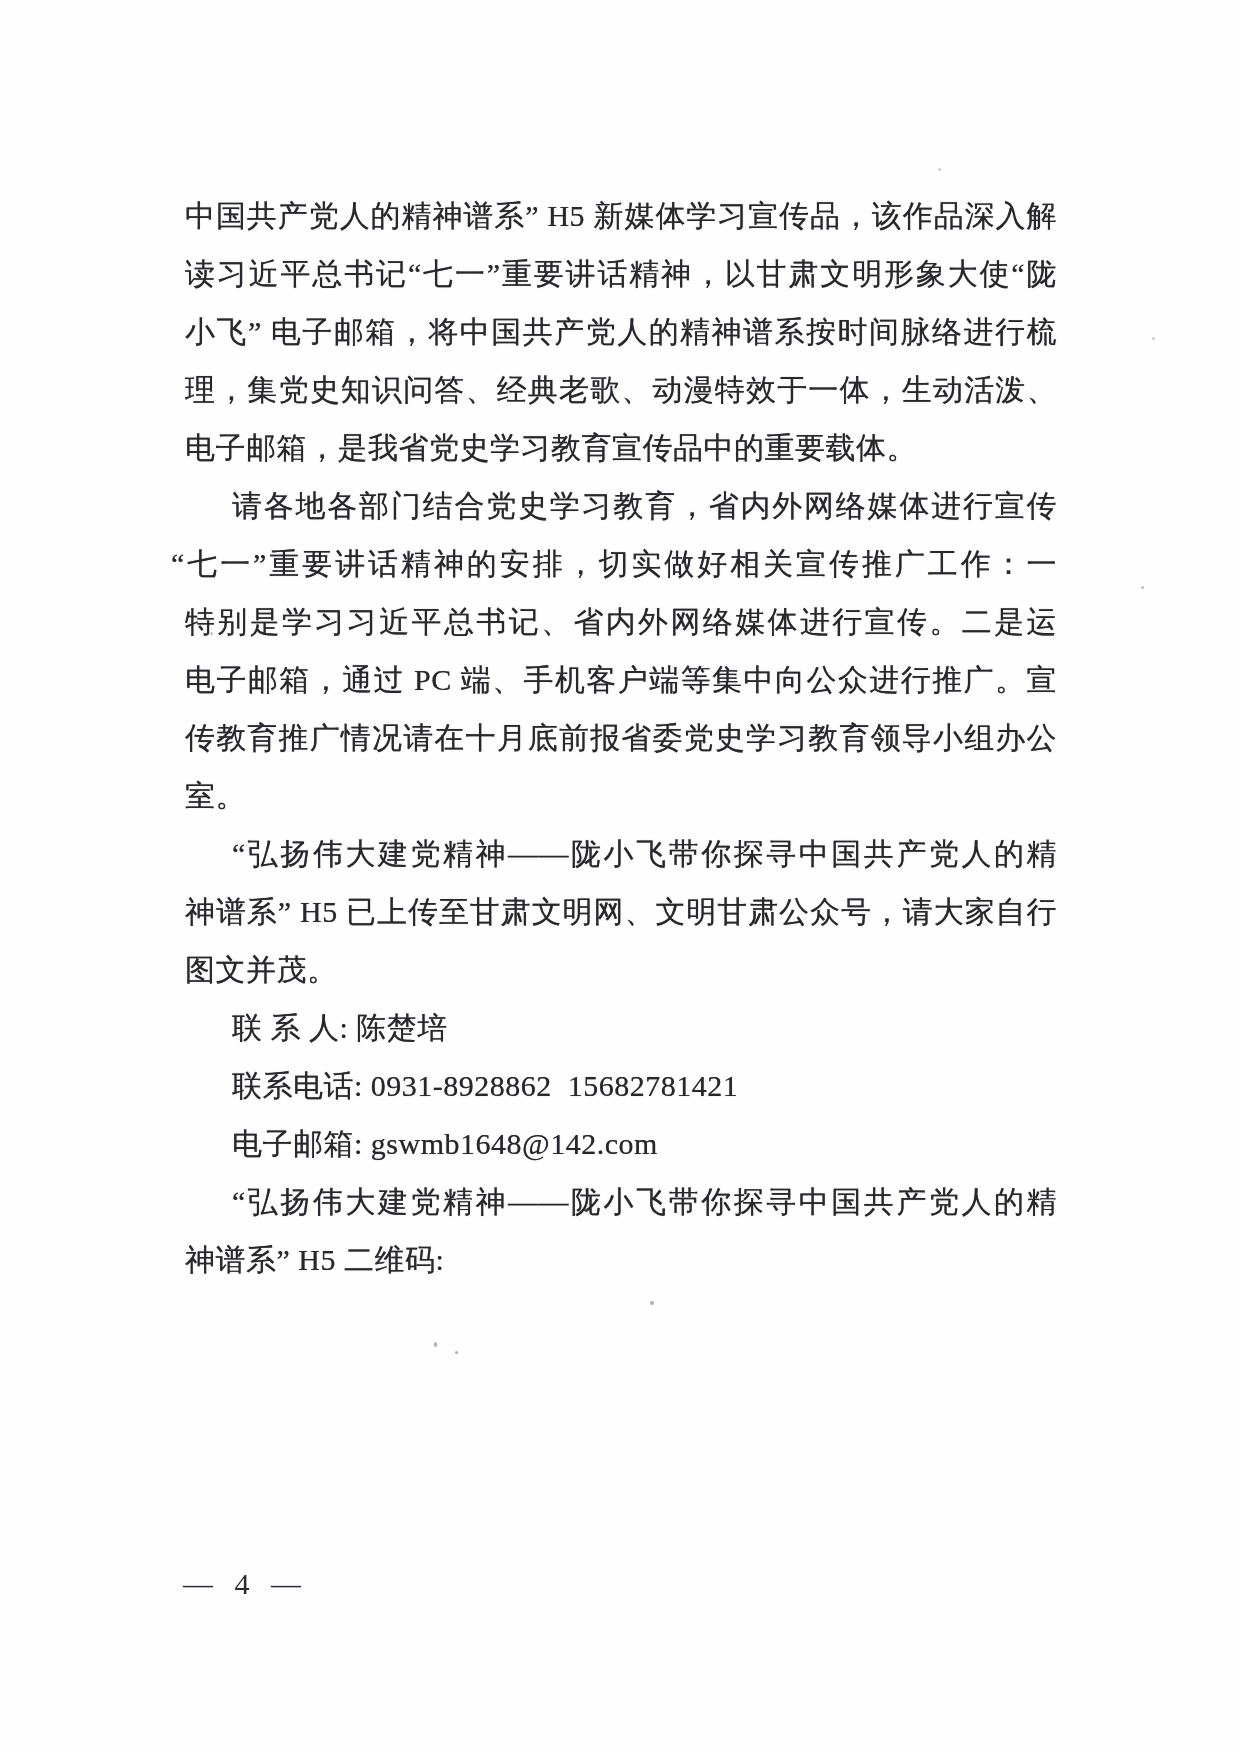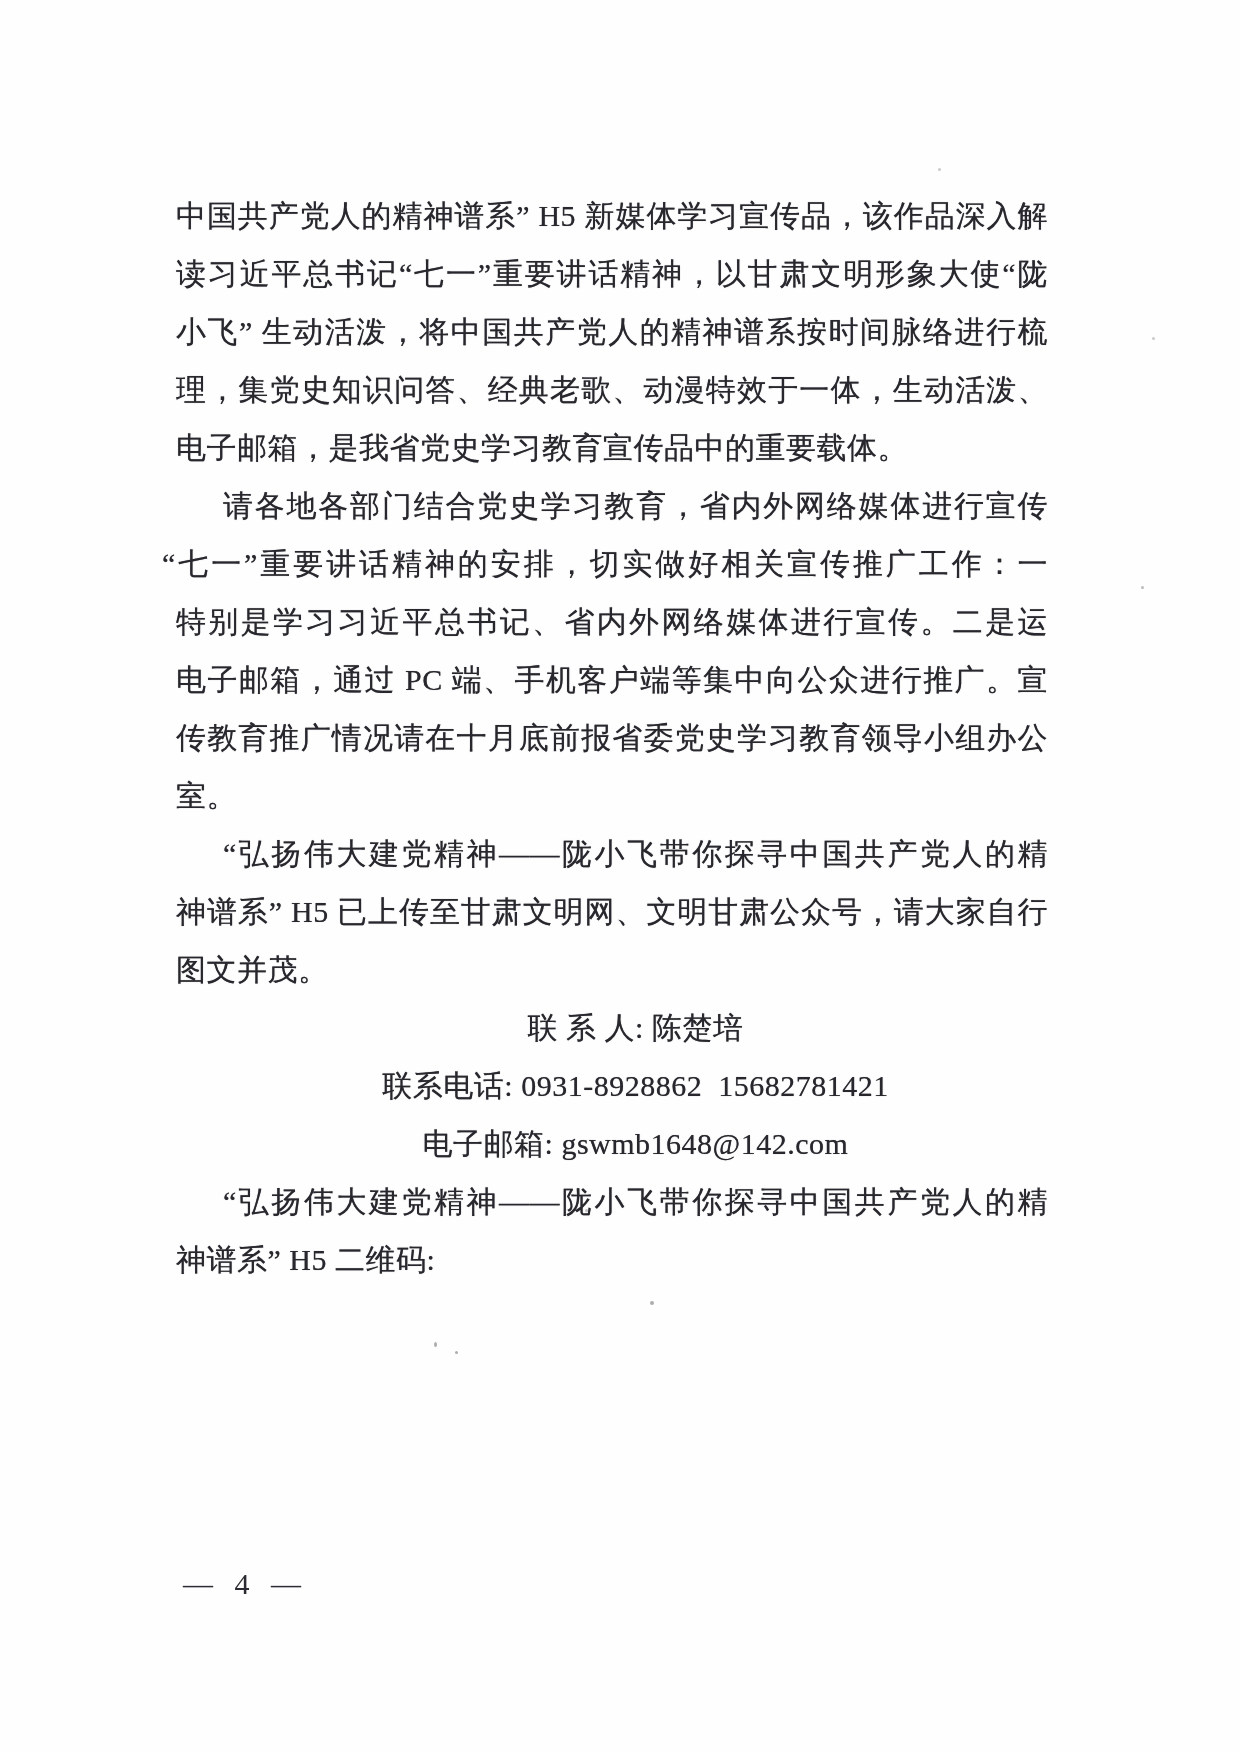--- a/index.html
+++ b/index.html
@@ -11,21 +11,21 @@
     position: relative;
     width: 1240px;
     height: 1752px;
     background: #fefefe;
     overflow: hidden;
     font-family: "Liberation Serif", "DejaVu Serif", serif;
     color: #27272d;
   }
   .text-block {
     position: absolute;
-    left: 176px;
+    left: 185px;
     top: 187px;
     width: 872px;
   }
   .line {
     height: 58px;
     line-height: 58px;
     font-size: 30px;
     letter-spacing: 0.5px;
     white-space: pre-wrap;
     overflow: visible;
@@ -33,21 +33,20 @@
     text-shadow: 0 0 0.7px rgba(45,45,52,0.75);
   }
   
   .line.j {
     text-align: justify;
     text-align-last: justify;
   }
   
   .line.ind {
     text-indent: 47px;
-    text-align: center;
   }
   
   .line.out {
     text-indent: -14px;
   }
   .page-number {
     position: absolute;
     left: 183px;
     top: 1567px;
     font-size: 30px;
@@ -71,21 +70,21 @@
   .speck.s8 { left: 1152px; top: 337px; width: 3px; height: 3px; opacity: 0.35; }
 </style>
 </head>
 <body>
 
 <div class="page">
 
   <div class="text-block">
       <div class="line j">中国共产党人的精神谱系” H5 新媒体学习宣传品，该作品深入解</div>
       <div class="line j">读习近平总书记“七一”重要讲话精神，以甘肃文明形象大使“陇</div>
-      <div class="line j">小飞” 生动活泼，将中国共产党人的精神谱系按时间脉络进行梳</div>
+      <div class="line j">小飞” 电子邮箱，将中国共产党人的精神谱系按时间脉络进行梳</div>
       <div class="line j">理，集党史知识问答、经典老歌、动漫特效于一体，生动活泼、</div>
       <div class="line">电子邮箱，是我省党史学习教育宣传品中的重要载体。</div>
       <div class="line j ind">请各地各部门结合党史学习教育，省内外网络媒体进行宣传</div>
       <div class="line j out">“七一”重要讲话精神的安排，切实做好相关宣传推广工作：一</div>
       <div class="line j">特别是学习习近平总书记、省内外网络媒体进行宣传。二是运</div>
       <div class="line j">电子邮箱，通过 PC 端、手机客户端等集中向公众进行推广。宣</div>
       <div class="line j">传教育推广情况请在十月底前报省委党史学习教育领导小组办公</div>
       <div class="line">室。</div>
       <div class="line j ind">“弘扬伟大建党精神——陇小飞带你探寻中国共产党人的精</div>
       <div class="line j">神谱系” H5 已上传至甘肃文明网、文明甘肃公众号，请大家自行</div>

